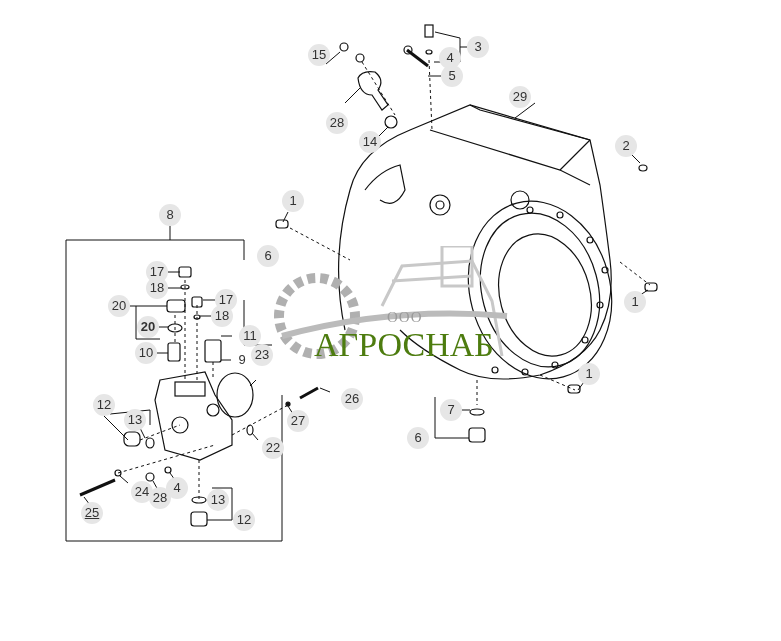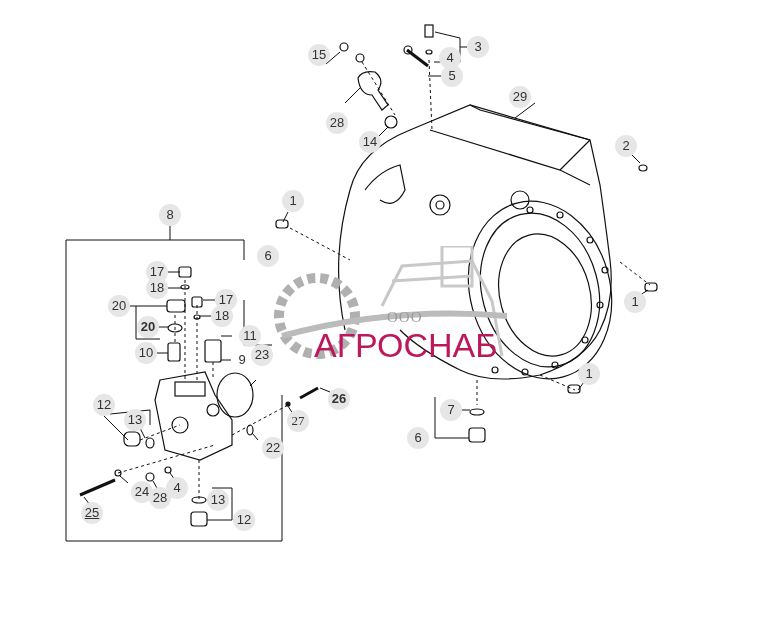--- a/index.html
+++ b/index.html
@@ -1,21 +1,21 @@
 <!DOCTYPE html>
 <html><head>
   <meta charset="utf-8">
   <style>
     html, body { margin:0; padding:0; background:#ffffff; }
     body { width:781px; height:641px; position:relative; overflow:hidden; font-family:"Liberation Sans", sans-serif; }
     #canvas { position:absolute; left:0; top:0; width:781px; height:641px; }
     .callout { position:absolute; width:22px; height:22px; border-radius:50%; background:#e6e6e6; color:#333; font-size:13px; line-height:22px; text-align:center; font-family:"Liberation Sans", sans-serif; }
     .wm { position:absolute; left:272px; top:246px; width:240px; height:130px; }
     .wm-ooo { position:absolute; left:115px; top:63px; font-size:15px; color:#9a9a9a; letter-spacing:1px; font-family:"Liberation Serif", serif; }
-    .wm-name { position:absolute; left:42px; top:80px; font-size:34px; color:#be185d; font-family:Liberation Sans, sans-serif; letter-spacing:0px; }
+    .wm-name { position:absolute; left:42px; top:80px; font-size:34px; color:#4d7c0f; font-family:Liberation Serif, serif; letter-spacing:0px; }
   </style>
 </head>
 <body>
 
 <div id="canvas">
   <svg width="781" height="641" viewBox="0 0 781 641" style="position:absolute;left:0;top:0;">
     <g fill="none" stroke="#111" stroke-width="1.2">
 
       <path d="M350 190 Q360 150 410 130 L470 105 L590 140 L600 185 Q605 220 610 260 Q615 300 600 330 Q585 360 540 375 Q490 385 460 370 Q420 350 400 330"></path>
       <path d="M470 105 L480 110 L590 140"></path>
@@ -177,22 +177,22 @@
   <div class="callout" style="left:146px;top:261px;">17</div>
   <div class="callout" style="left:146px;top:277px;">18</div>
   <div class="callout" style="left:108px;top:295px;">20</div>
   <div class="callout" style="left:215px;top:289px;">17</div>
   <div class="callout" style="left:211px;top:305px;">18</div>
   <div class="callout" style="left:137px;top:316px;font-weight:bold;">20</div>
   <div class="callout" style="left:239px;top:325px;">11</div>
   <div class="callout" style="left:135px;top:342px;">10</div>
   <div class="callout" style="left:231px;top:349px;background:transparent;">9</div>
   <div class="callout" style="left:251px;top:344px;">23</div>
-  <div class="callout" style="left:328px;top:388px;font-weight:bold;">26</div>
-  <div class="callout" style="left:287px;top:410px;font-family:Liberation Serif, serif;">27</div>
+  <div class="callout" style="left:341px;top:388px;">26</div>
+  <div class="callout" style="left:287px;top:410px;">27</div>
   <div class="callout" style="left:93px;top:394px;">12</div>
   <div class="callout" style="left:124px;top:409px;">13</div>
   <div class="callout" style="left:262px;top:437px;">22</div>
   <div class="callout" style="left:440px;top:399px;">7</div>
   <div class="callout" style="left:407px;top:427px;">6</div>
   <div class="callout" style="left:131px;top:481px;">24</div>
   <div class="callout" style="left:166px;top:477px;">4</div>
   <div class="callout" style="left:149px;top:487px;">28</div>
   <div class="callout" style="left:207px;top:489px;">13</div>
   <div class="callout" style="left:81px;top:502px;text-decoration:underline;">25</div>

